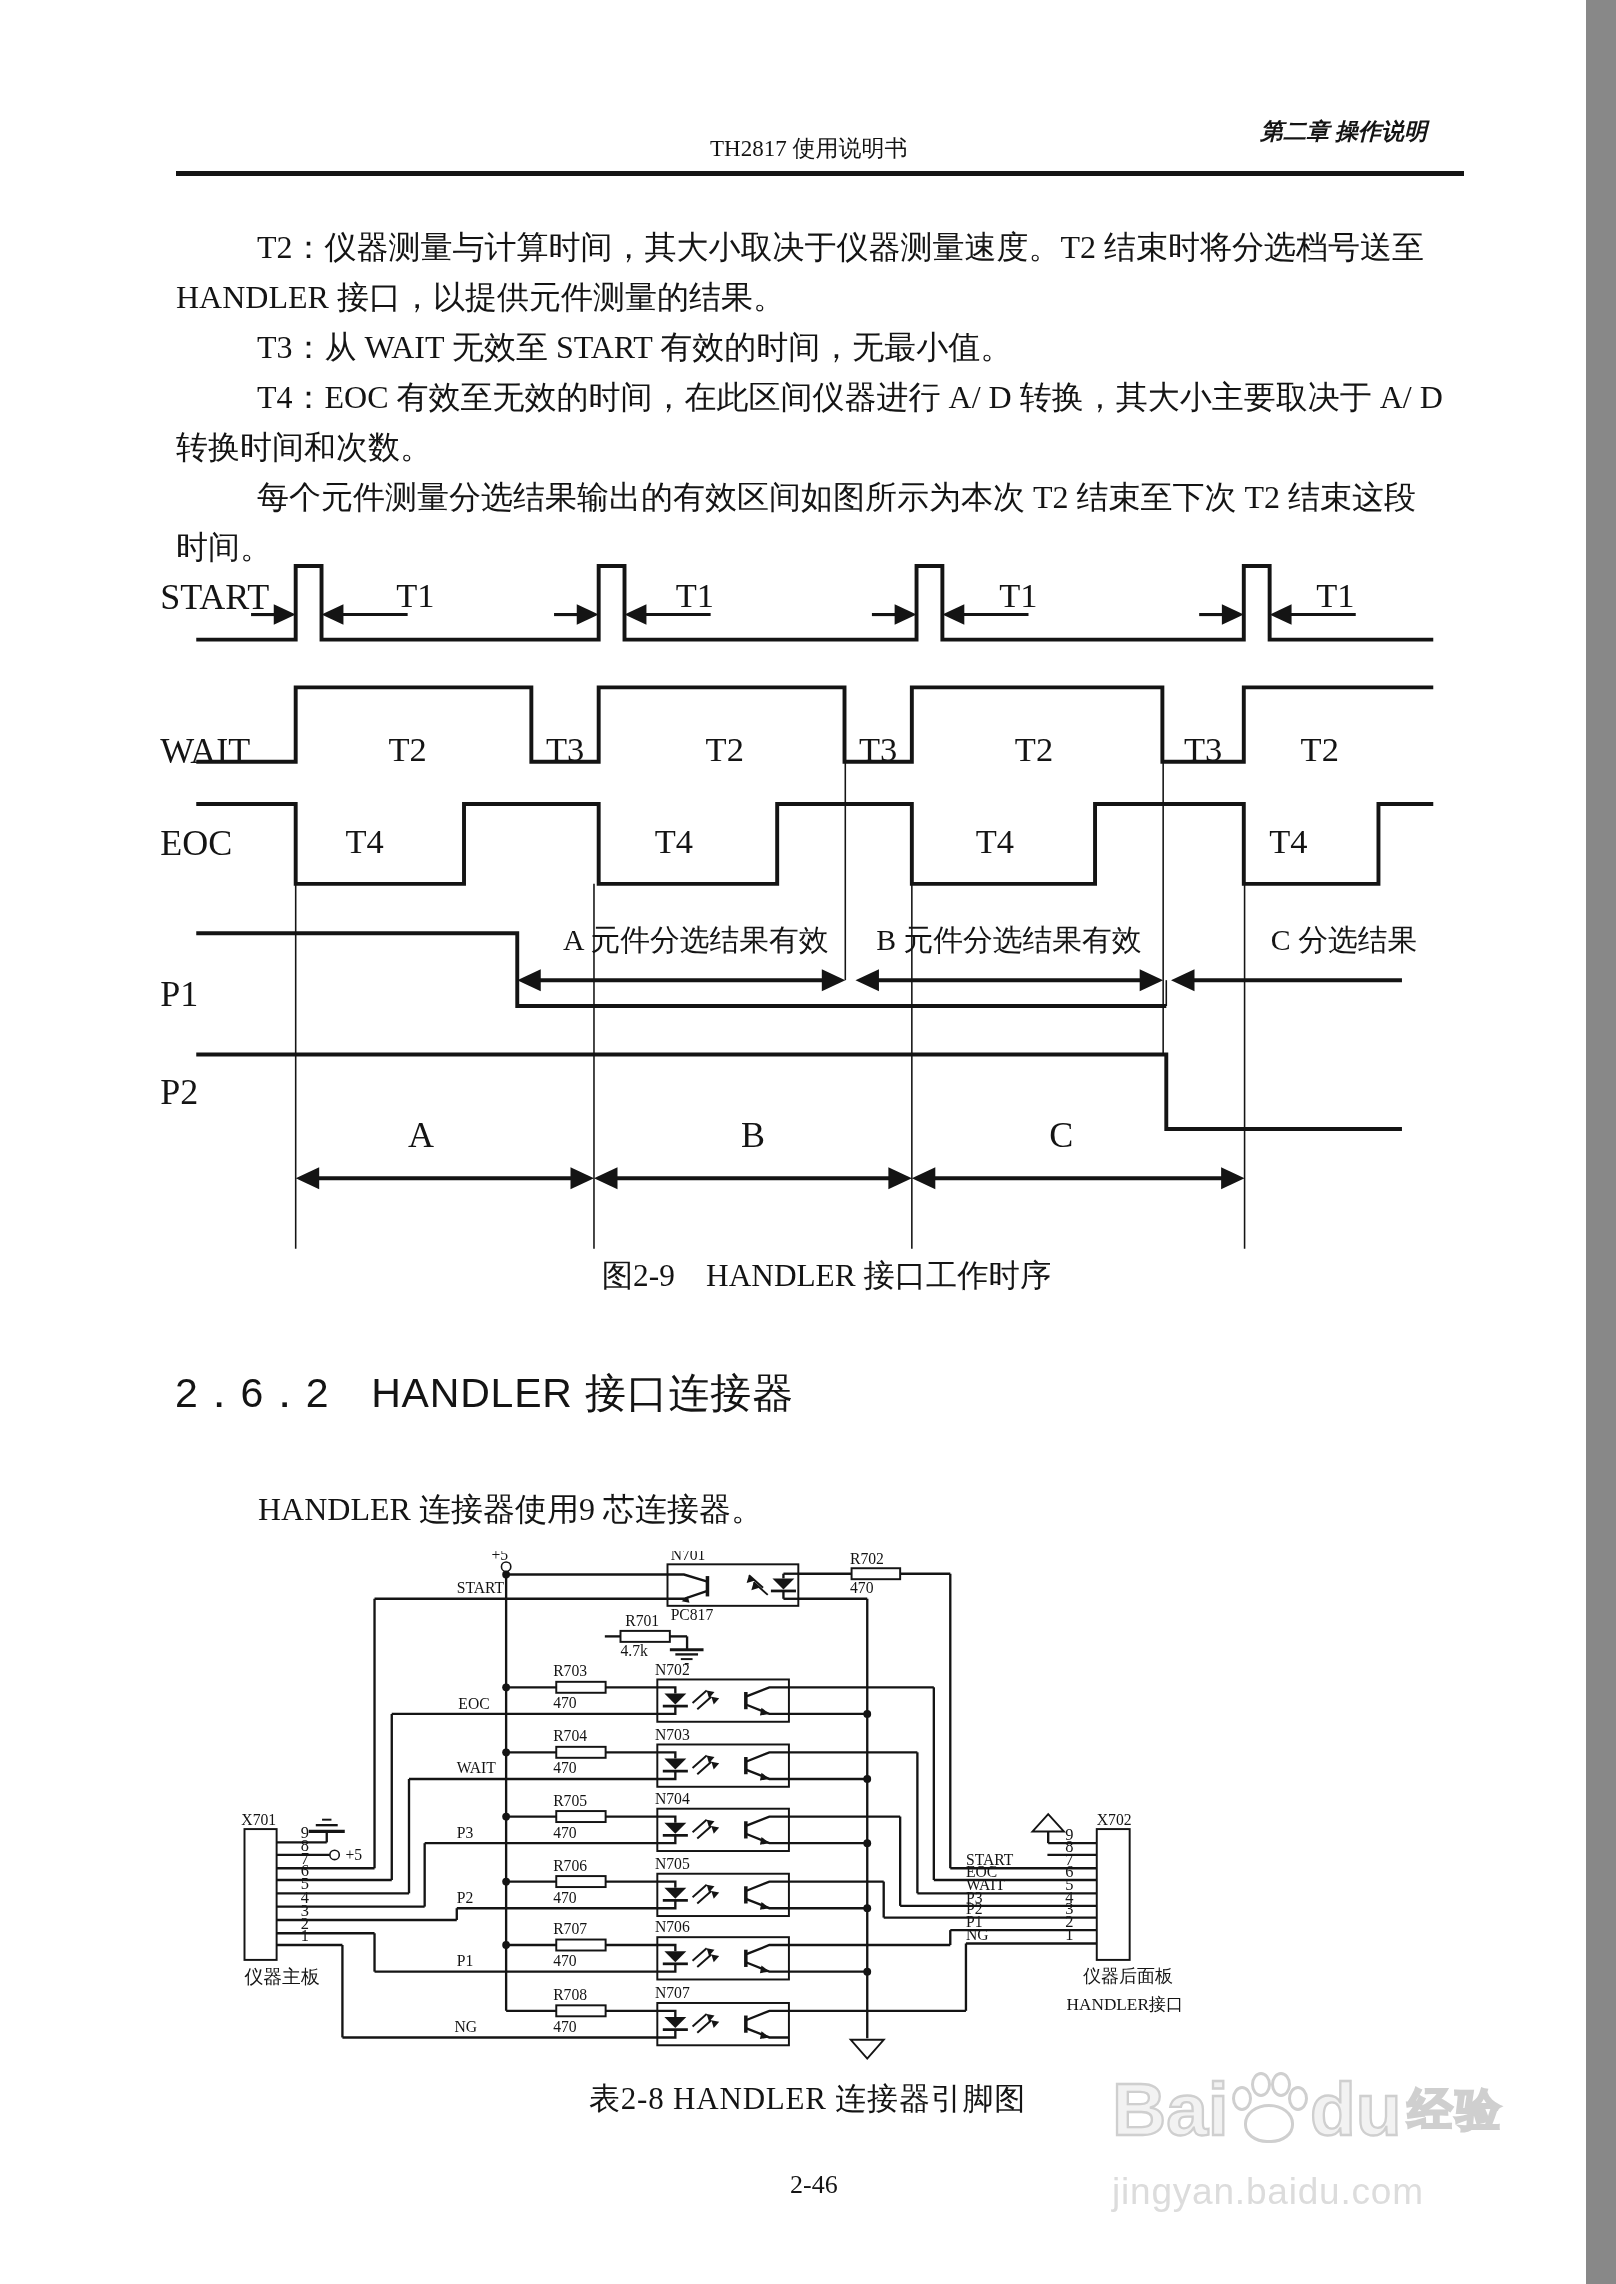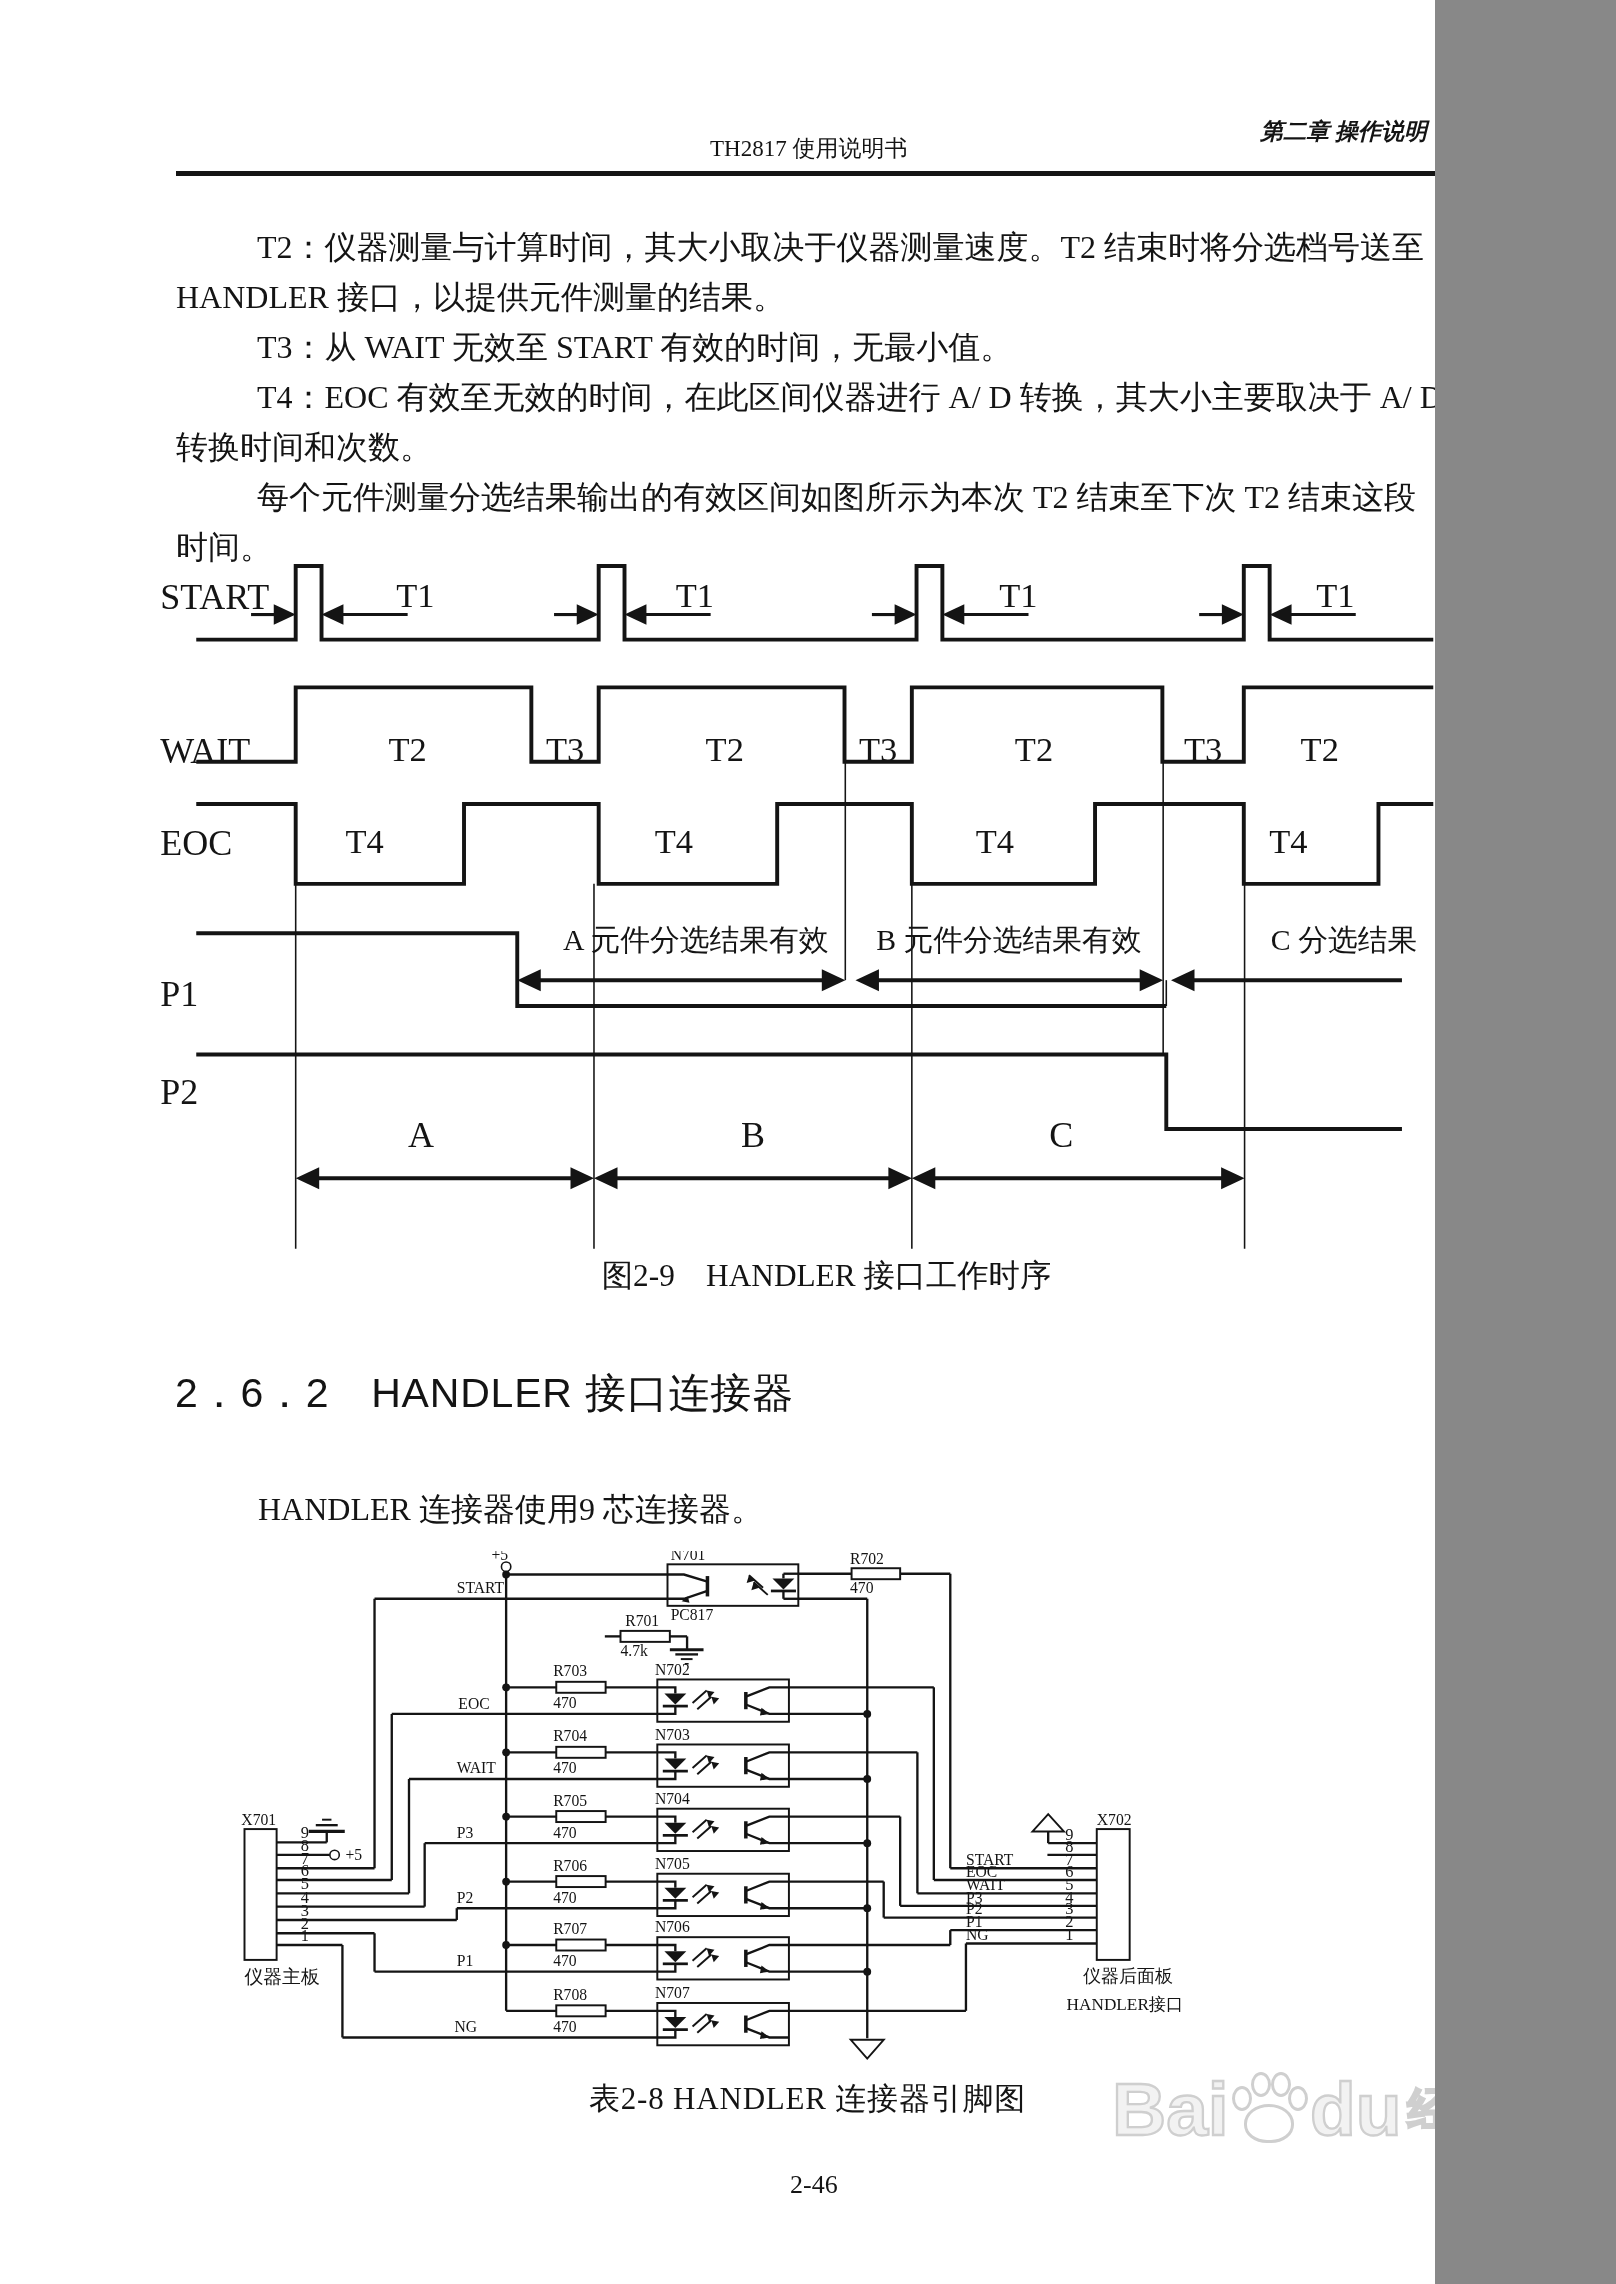--- a/index.html
+++ b/index.html
@@ -1,16 +1,16 @@
 <!DOCTYPE html>
 <html style="font-size:12.5px"><head>
 <meta charset="utf-8">
 <style>
   html,body{margin:0;padding:0;background:#888;}
-  #page{position:relative;width:1435px;height:2284px;background:#ffffff;overflow:hidden;
+  #page{position:relative;width:1586px;height:2284px;background:#ffffff;overflow:hidden;
         font-family:"Liberation Serif","DejaVu Serif",serif;color:#141414;}
   .abs{position:absolute;}
   .hdr{font-size:23px;white-space:nowrap;}
   .hdr.it{font-style:italic;}
   #rule{left:176px;top:171px;width:1288px;height:4.7px;background:#141414;}
   #bodyblock{left:176px;top:222px;width:1269px;font-size:32px;line-height:50px;}
   #bodyblock .ln{white-space:nowrap;}
   #bodyblock .ind{padding-left:81px;}
   #secheading{left:175px;top:1366px;font-size:41px;font-weight:normal;
               font-family:"Liberation Sans","DejaVu Sans",sans-serif;white-space:nowrap;letter-spacing:0.8px;}
@@ -498,16 +498,17 @@
       <span class="paw">
         <span class="toe t1"></span>
           <span class="toe t2"></span>
           <span class="toe t3"></span>
           <span class="toe t4"></span>
         <span class="pad"></span>
       </span>
       <span class="wmtxt">du</span>
       <span class="wmtxt wmcn">经验</span>
     </div>
+    <div class="url">jingyan.baidu.com</div>
   </div>
 
 </div>
 
 
 </body></html>

